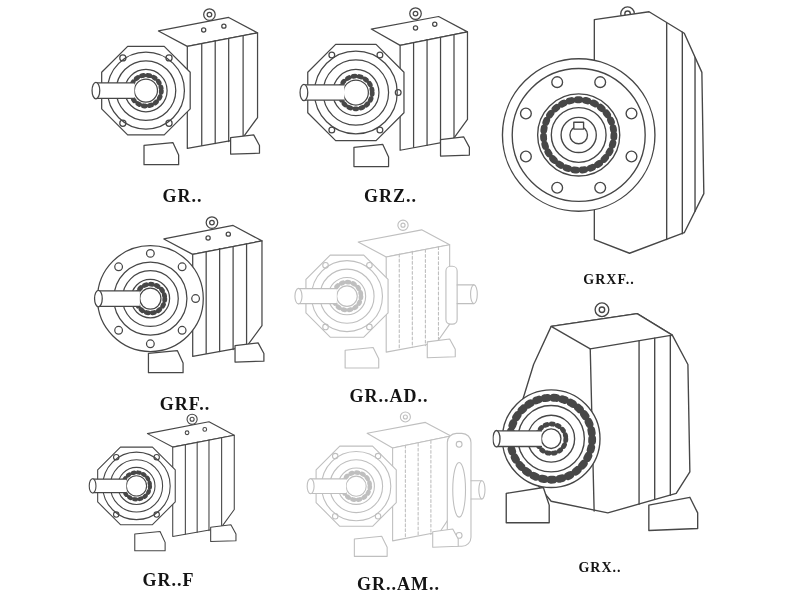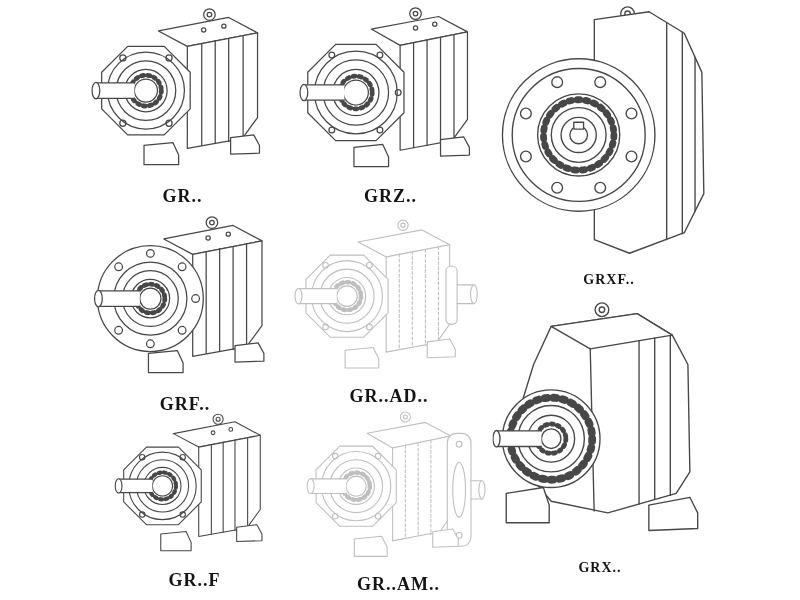--- a/index.html
+++ b/index.html
@@ -281,21 +281,21 @@
     <figcaption class="label">GR..AD..</figcaption>
   </figure>
 
   <figure class="cell" style="left:85px; top:212px; width:200px;">
     <svg class="drawing solid" viewBox="0 0 200 185" width="200" height="178">
         <use href="#gb-f"></use>
       </svg>
     <figcaption class="label">GRF..</figcaption>
   </figure>
 
-  <figure class="cell" style="left:97px; top:410px; width:195px;">
+  <figure class="cell" style="left:71px; top:410px; width:195px;">
     <svg class="drawing solid" viewBox="0 0 200 185" width="195" height="156">
         <use href="#gb-r"></use>
       </svg>
     <figcaption class="label">GR..F</figcaption>
   </figure>
 
   <figure class="cell" style="left:296px; top:406px; width:205px;">
     <svg class="drawing ghost" viewBox="0 0 210 180" width="200" height="164">
         <use href="#gb-am"></use>
       </svg>

